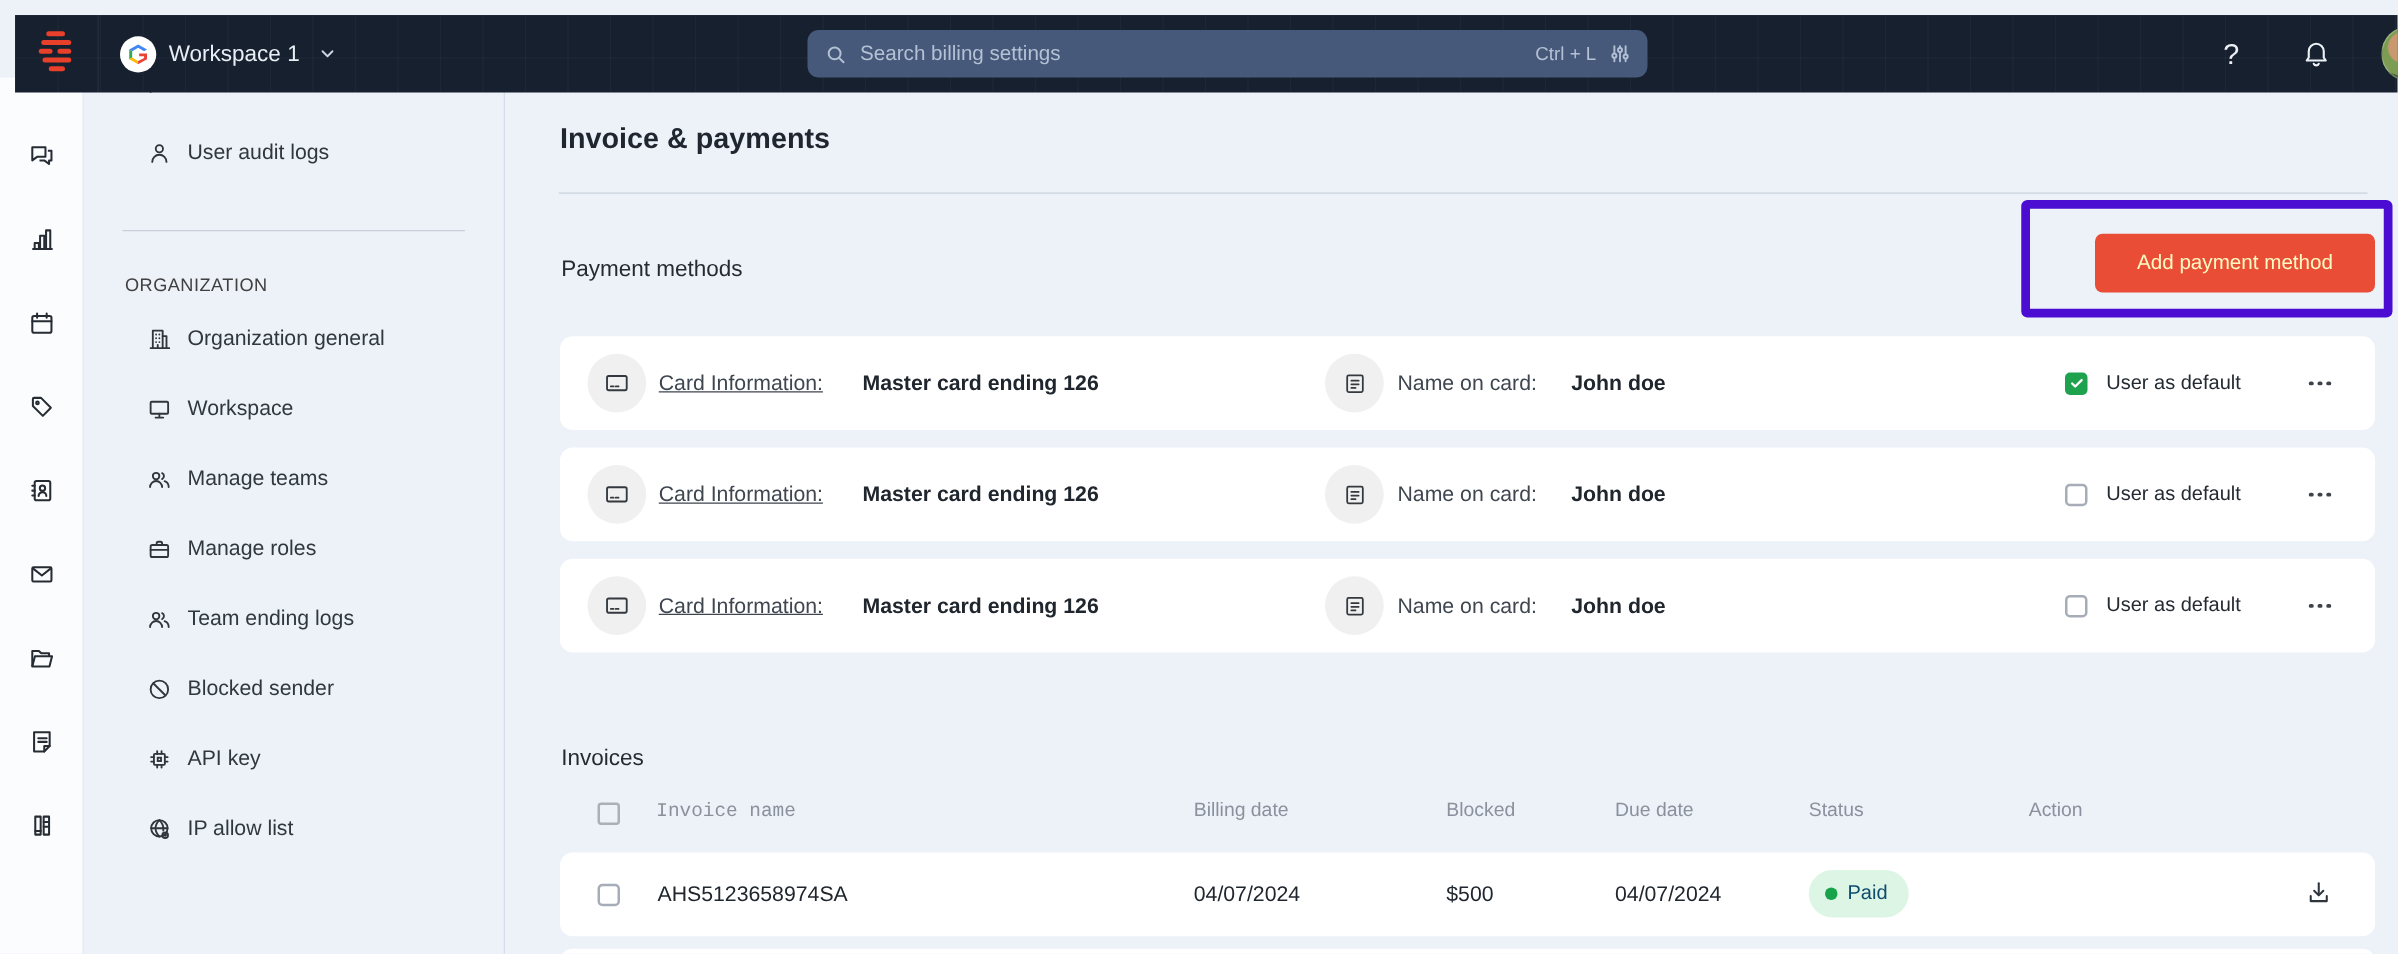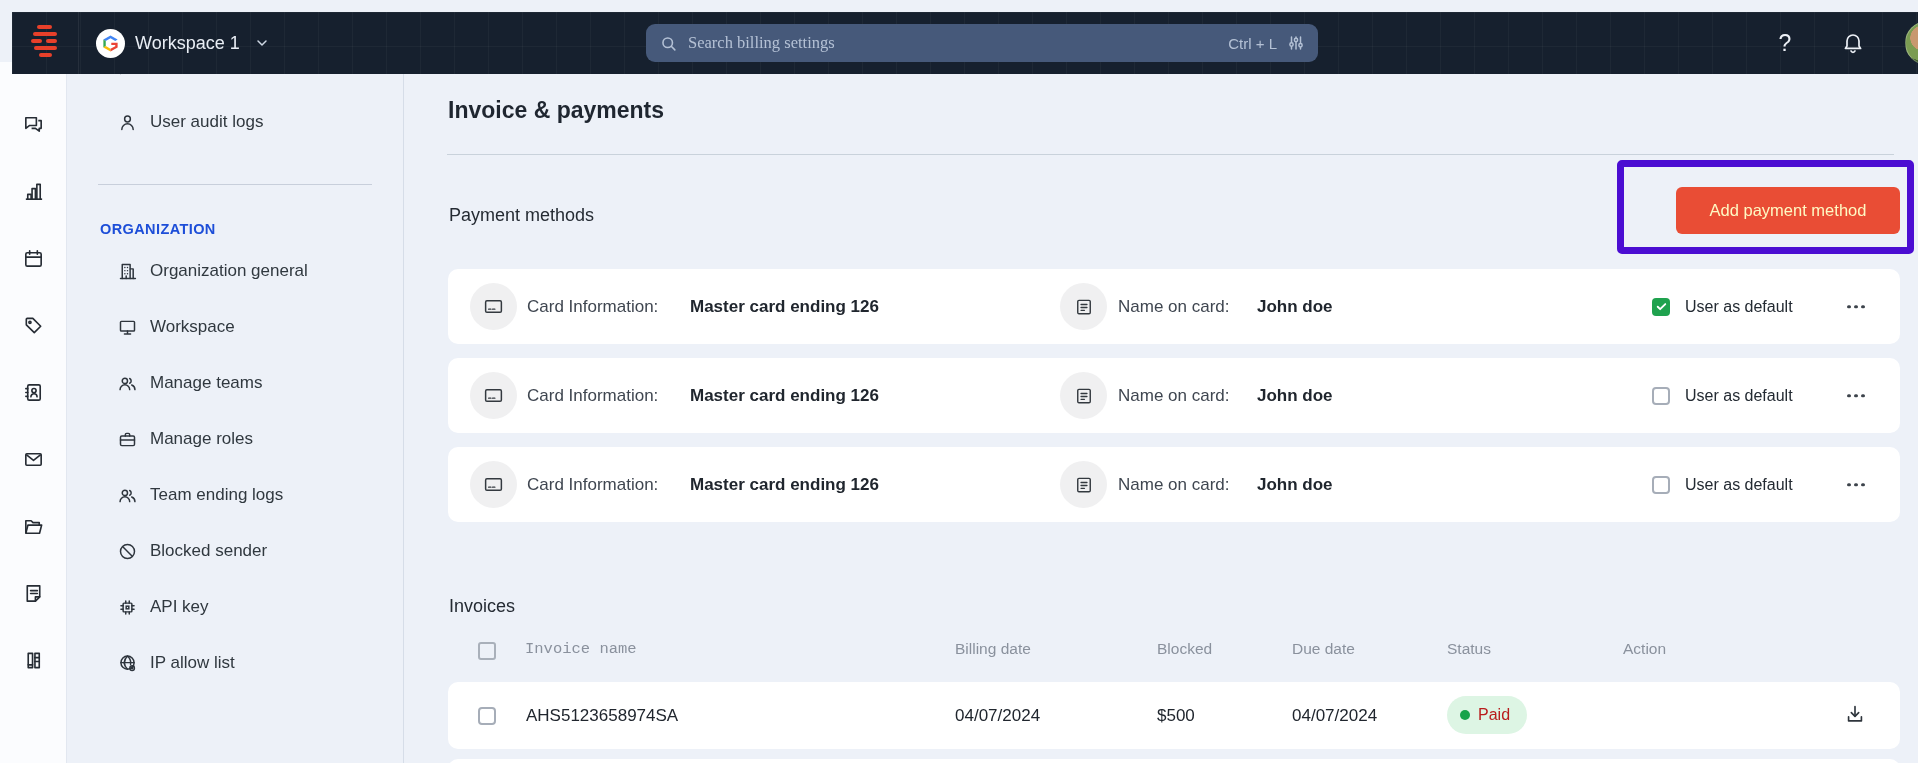--- a/index.html
+++ b/index.html
@@ -23,21 +23,21 @@
   .ws-label{ color:#E9EEF5; font-size:18px; }
   .chev{ color:#CFD8E4; margin-left:4px; display:flex; }
 
   .searchbar{
     position:absolute; left:634px; top:12px; width:672px; height:38px; background:#46597A; border-radius:9px;
     display:flex; align-items:center; padding:0 13px; gap:10px;
   }
   .searchbar svg{ flex:none; }
   .searchbar input{
     flex:1; background:transparent; border:none; outline:none; color:#e5e5e5; font-size:16.5px;
-    font-family:Liberation Serif, serif;
+    font-family:Liberation Sans, sans-serif;
   }
   .searchbar input::placeholder{ color:#B4C1D5; opacity:1; }
   .kbd-hint{ color:#B4C1D5; font-size:15px; white-space:nowrap; }
   .nav-icon{ position:absolute; top:0; height:62px; display:flex; align-items:center; justify-content:center; color:#E8EDF4; cursor:pointer; }
   .help-glyph{ font-size:23px; font-weight:400; color:#EDF1F7; }
   .avatar{
     position:absolute; left:1893px; top:9px; width:44px; height:44px; border-radius:50%;
     background:radial-gradient(circle at 40% 38%, #C8986F 0 34%, #7B9C52 35% 62%, #44602F 63%);
     border:1px solid rgba(255,255,255,.25);
   }
@@ -46,21 +46,21 @@
   .rail{ position:absolute; left:0; top:62px; width:67px; height:701px; background:#FBFCFE; border-right:1px solid #E2E7F0; }
   .rail-item{ height:67px; display:flex; align-items:center; justify-content:center; color:#262C34; cursor:pointer; }
   .rail-inner{ padding-top:29px; }
 
   
   .sidebar{ position:absolute; left:67px; top:62px; width:337px; height:701px; background:#EDF1F8; border-right:1px solid #D6DDE8; overflow:hidden; }
   .side-item{ height:56px; display:flex; align-items:center; padding-left:50px; gap:12px; color:#30383F; font-size:17px; cursor:pointer; }
   .side-item svg{ flex:none; color:#2E353D; }
   .side-group-top{ margin-top:-24px; }
   .side-divider{ height:1px; background:#C8CFDB; margin:34px 0 0 31px; width:274px; }
-  .side-section{ margin:36px 0 6px 33px; color:#1d4ed8; font-size:14.5px; font-weight:700; letter-spacing:.4px; }
+  .side-section{ margin:36px 0 6px 33px; color:#404040; font-size:14.5px; font-weight:400; letter-spacing:.4px; }
 
   
   .main{ position:absolute; left:404px; top:66px; width:1514px; height:701px; background:#EDF1F8; }
   .page-title{ position:absolute; left:44px; top:31px; font-size:23px; font-weight:700; color:#1F2630; }
   .title-divider{ position:absolute; left:43px; top:88px; width:1447px; height:1px; background:#C9D2DB; }
   .section-label{ position:absolute; font-size:18px; font-weight:500; color:#252B33; }
   .pm-label{ left:45px; top:139px; }
   .inv-label{ left:45px; top:530px; }
 
   .add-btn{
@@ -74,21 +74,21 @@
 
   .pm-row{
     position:absolute; left:44px; width:1452px; height:75px; background:#fff; border-radius:10px;
     display:flex; align-items:center;
   }
   .pm-row.r0{ top:203px; } .pm-row.r1{ top:292px; } .pm-row.r2{ top:381px; }
   .circ-ic{ position:absolute; width:47px; height:47px; border-radius:50%; background:#F0F0F1; display:flex; align-items:center; justify-content:center; color:#33393F; }
   .ic-card{ left:22px; top:14px; } .ic-note{ left:612px; top:14px; }
   .pm-field-label{ position:absolute; font-size:17px; color:#3F4650; top:50%; transform:translateY(-50%); }
   .pm-field-value{ position:absolute; font-size:17px; font-weight:700; color:#20262E; top:50%; transform:translateY(-50%); }
-  .lb-card{ left:79px; } .vl-card{ left:242px; } .lb-name{ left:670px; } .vl-name{ left:809px; }
+  .lb-card{ left:79px;text-decoration:underline; } .vl-card{ left:242px; } .lb-name{ left:670px; } .vl-name{ left:809px; }
   .checkbox{ position:absolute; width:18px; height:18px; border:2px solid #A6ADB8; border-radius:4px; background:#fff; top:50%; transform:translateY(-50%); cursor:pointer; }
   .checkbox.checked{ border:none; background:#1FA24E; display:flex; align-items:center; justify-content:center; }
   .pm-check{ left:1204px; }
   .default-label{ position:absolute; left:1237px; font-size:16px; color:#232A32; top:50%; transform:translateY(-50%); }
   .ellipsis{ position:absolute; left:1397px; top:50%; transform:translateY(-50%); display:flex; gap:3.5px; cursor:pointer; padding:6px 2px; }
   .ellipsis i{ width:3.5px; height:3.5px; border-radius:50%; background:#3C434B; }
 
   
   .tbl-head-check{ position:absolute; left:74px; top:576px; width:18px; height:18px; border:2px solid #A9B0BA; border-radius:3px; background:transparent; cursor:pointer; }
   .tbl-head{ position:absolute; top:574px; font-size:15.5px; color:#8A919D; }
@@ -97,21 +97,21 @@
 
   .inv-row{ position:absolute; left:44px; top:616px; width:1452px; height:67px; background:#fff; border-radius:10px; }
   .inv-row .checkbox{ left:30px; }
   .cell{ position:absolute; top:50%; transform:translateY(-50%); font-size:17px; color:#20262E; }
   .cl-name{ left:78px; } .cl-billing{ left:507px; } .cl-amount{ left:709px; } .cl-due{ left:844px; }
   .pill{
     position:absolute; left:999px; top:14px; height:38px; padding:0 17px 0 13px; border-radius:19px; background:#DDF5E4;
     display:flex; align-items:center; gap:8px;
   }
   .pill i{ width:10px; height:10px; border-radius:50%; background:#17A34A; }
-  .pill span{ font-size:16px; color:#b91c1c; }
+  .pill span{ font-size:16px; color:#0c4a6e; }
   .dl-btn{ position:absolute; left:1395px; top:21px; width:24px; height:24px; color:#2E353C; cursor:pointer; background:none; border:none; }
   .inv-row-next{ position:absolute; left:44px; top:693px; width:1452px; height:10px; background:#fff; border-radius:10px 10px 0 0; }
 </style>
 </head>
 <body>
 
 <header class="navbar">
   <div class="logo-cell">
     <div class="logo-mark">
       <i style="left:6px; top:0;  width:15px;"></i>

